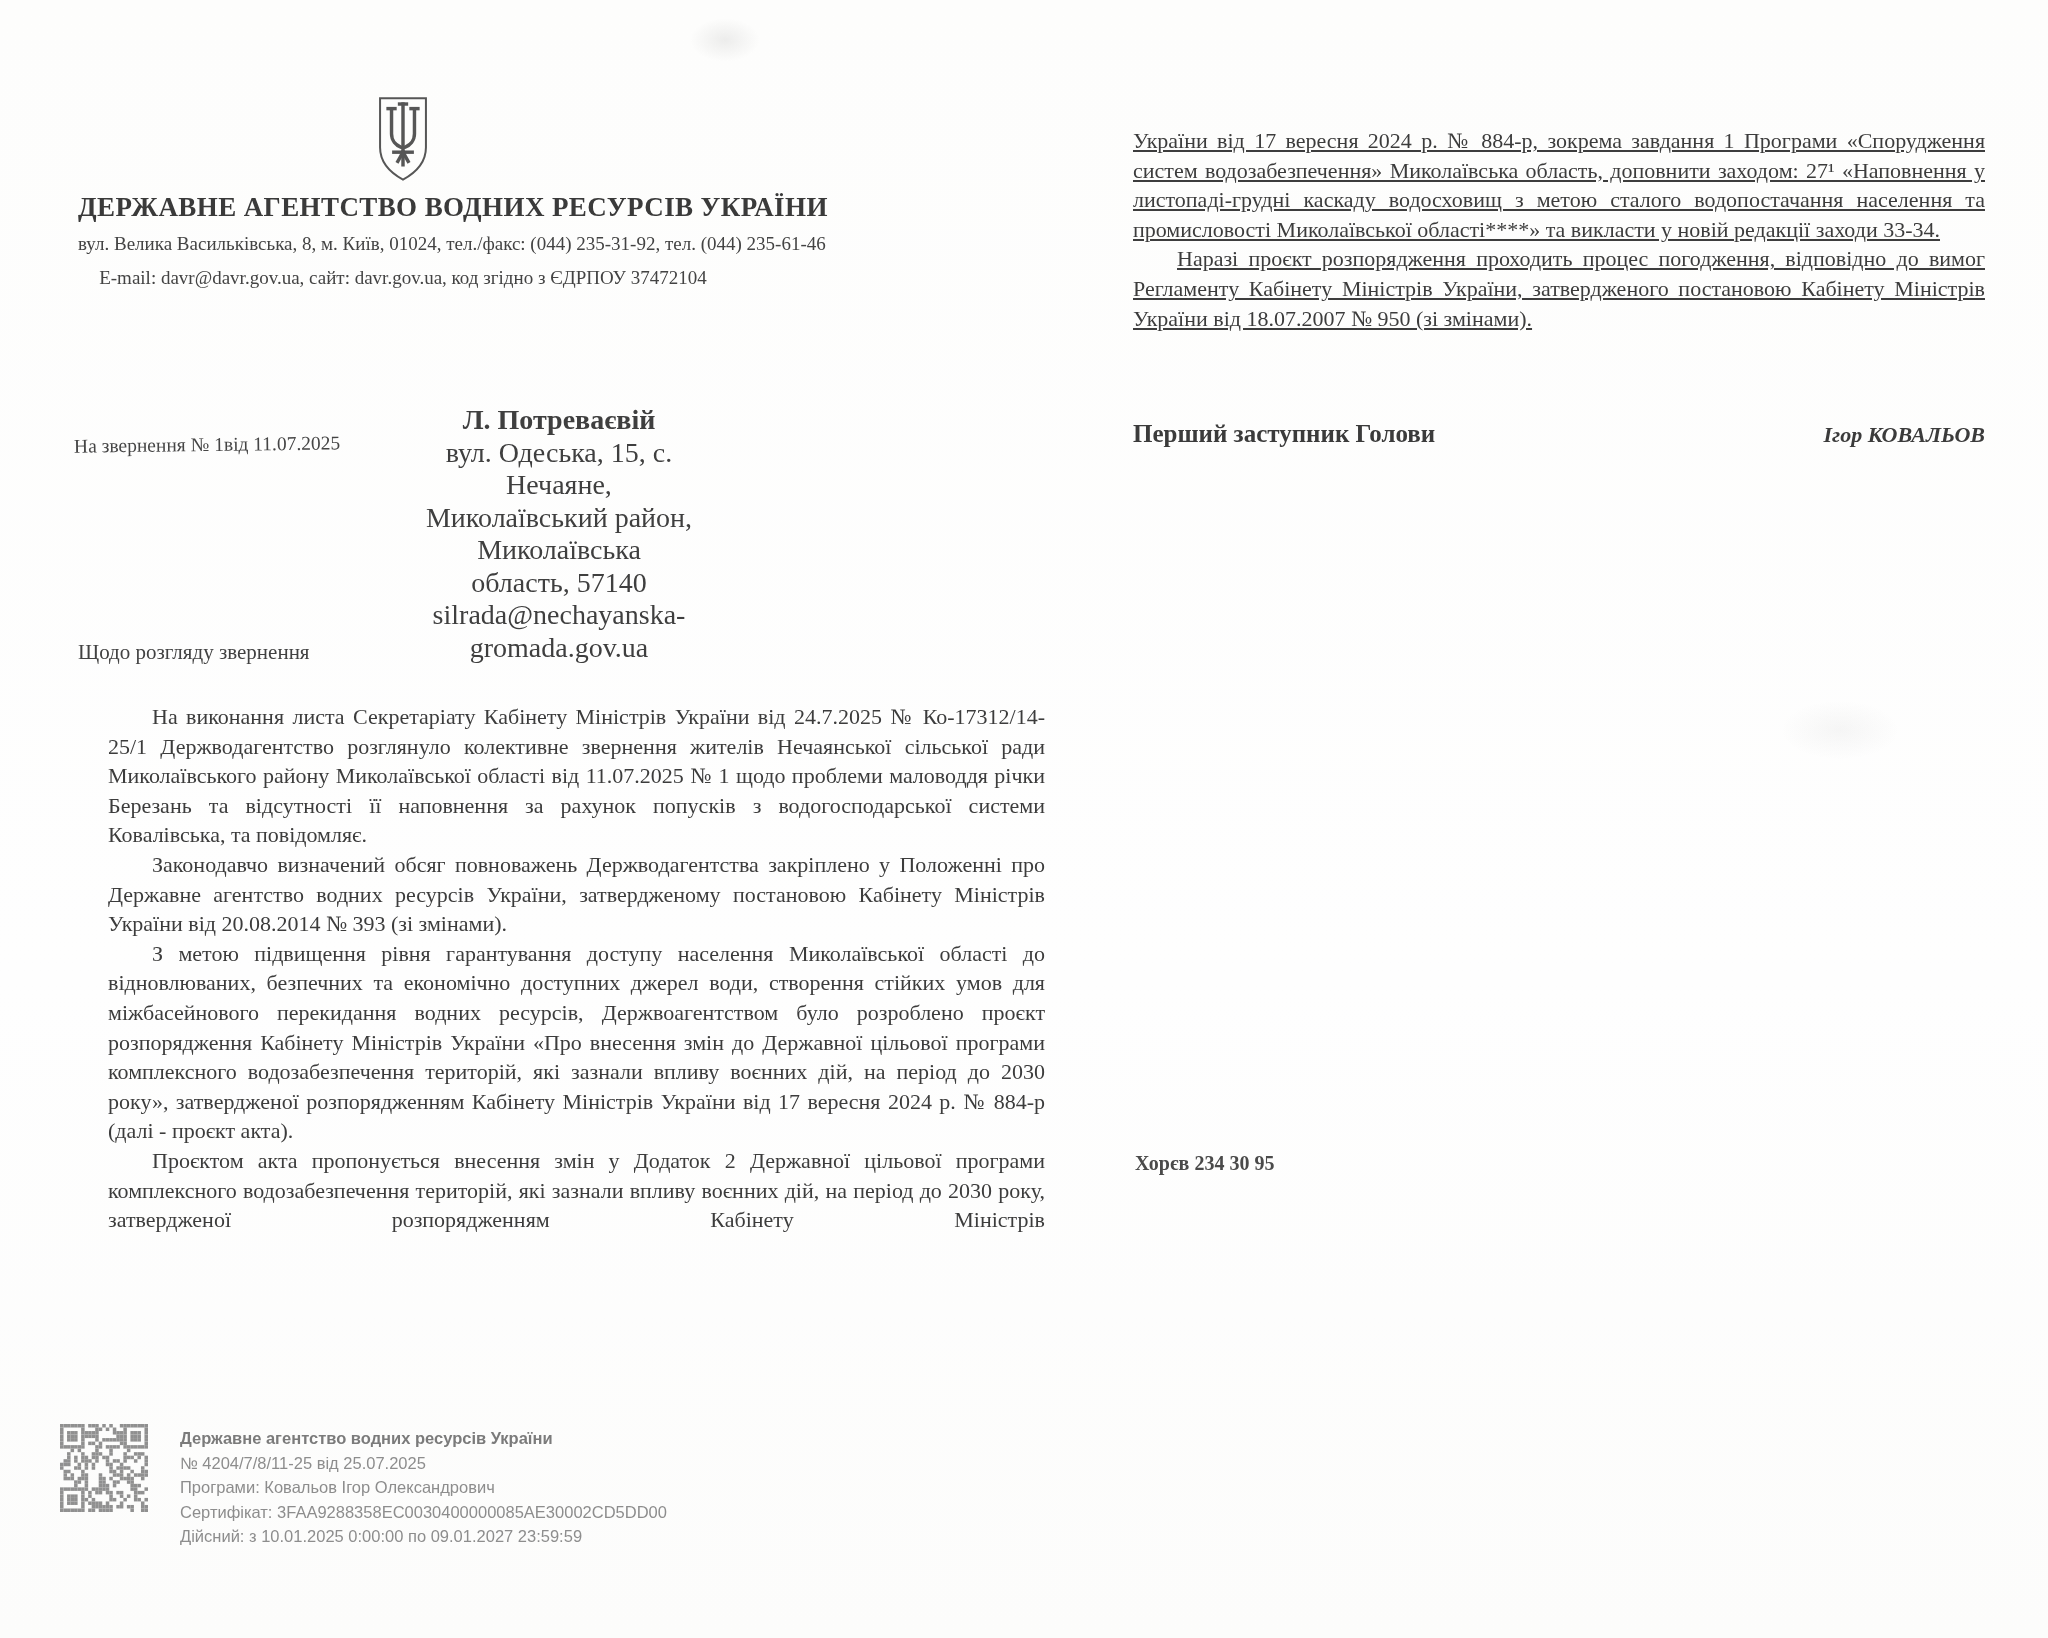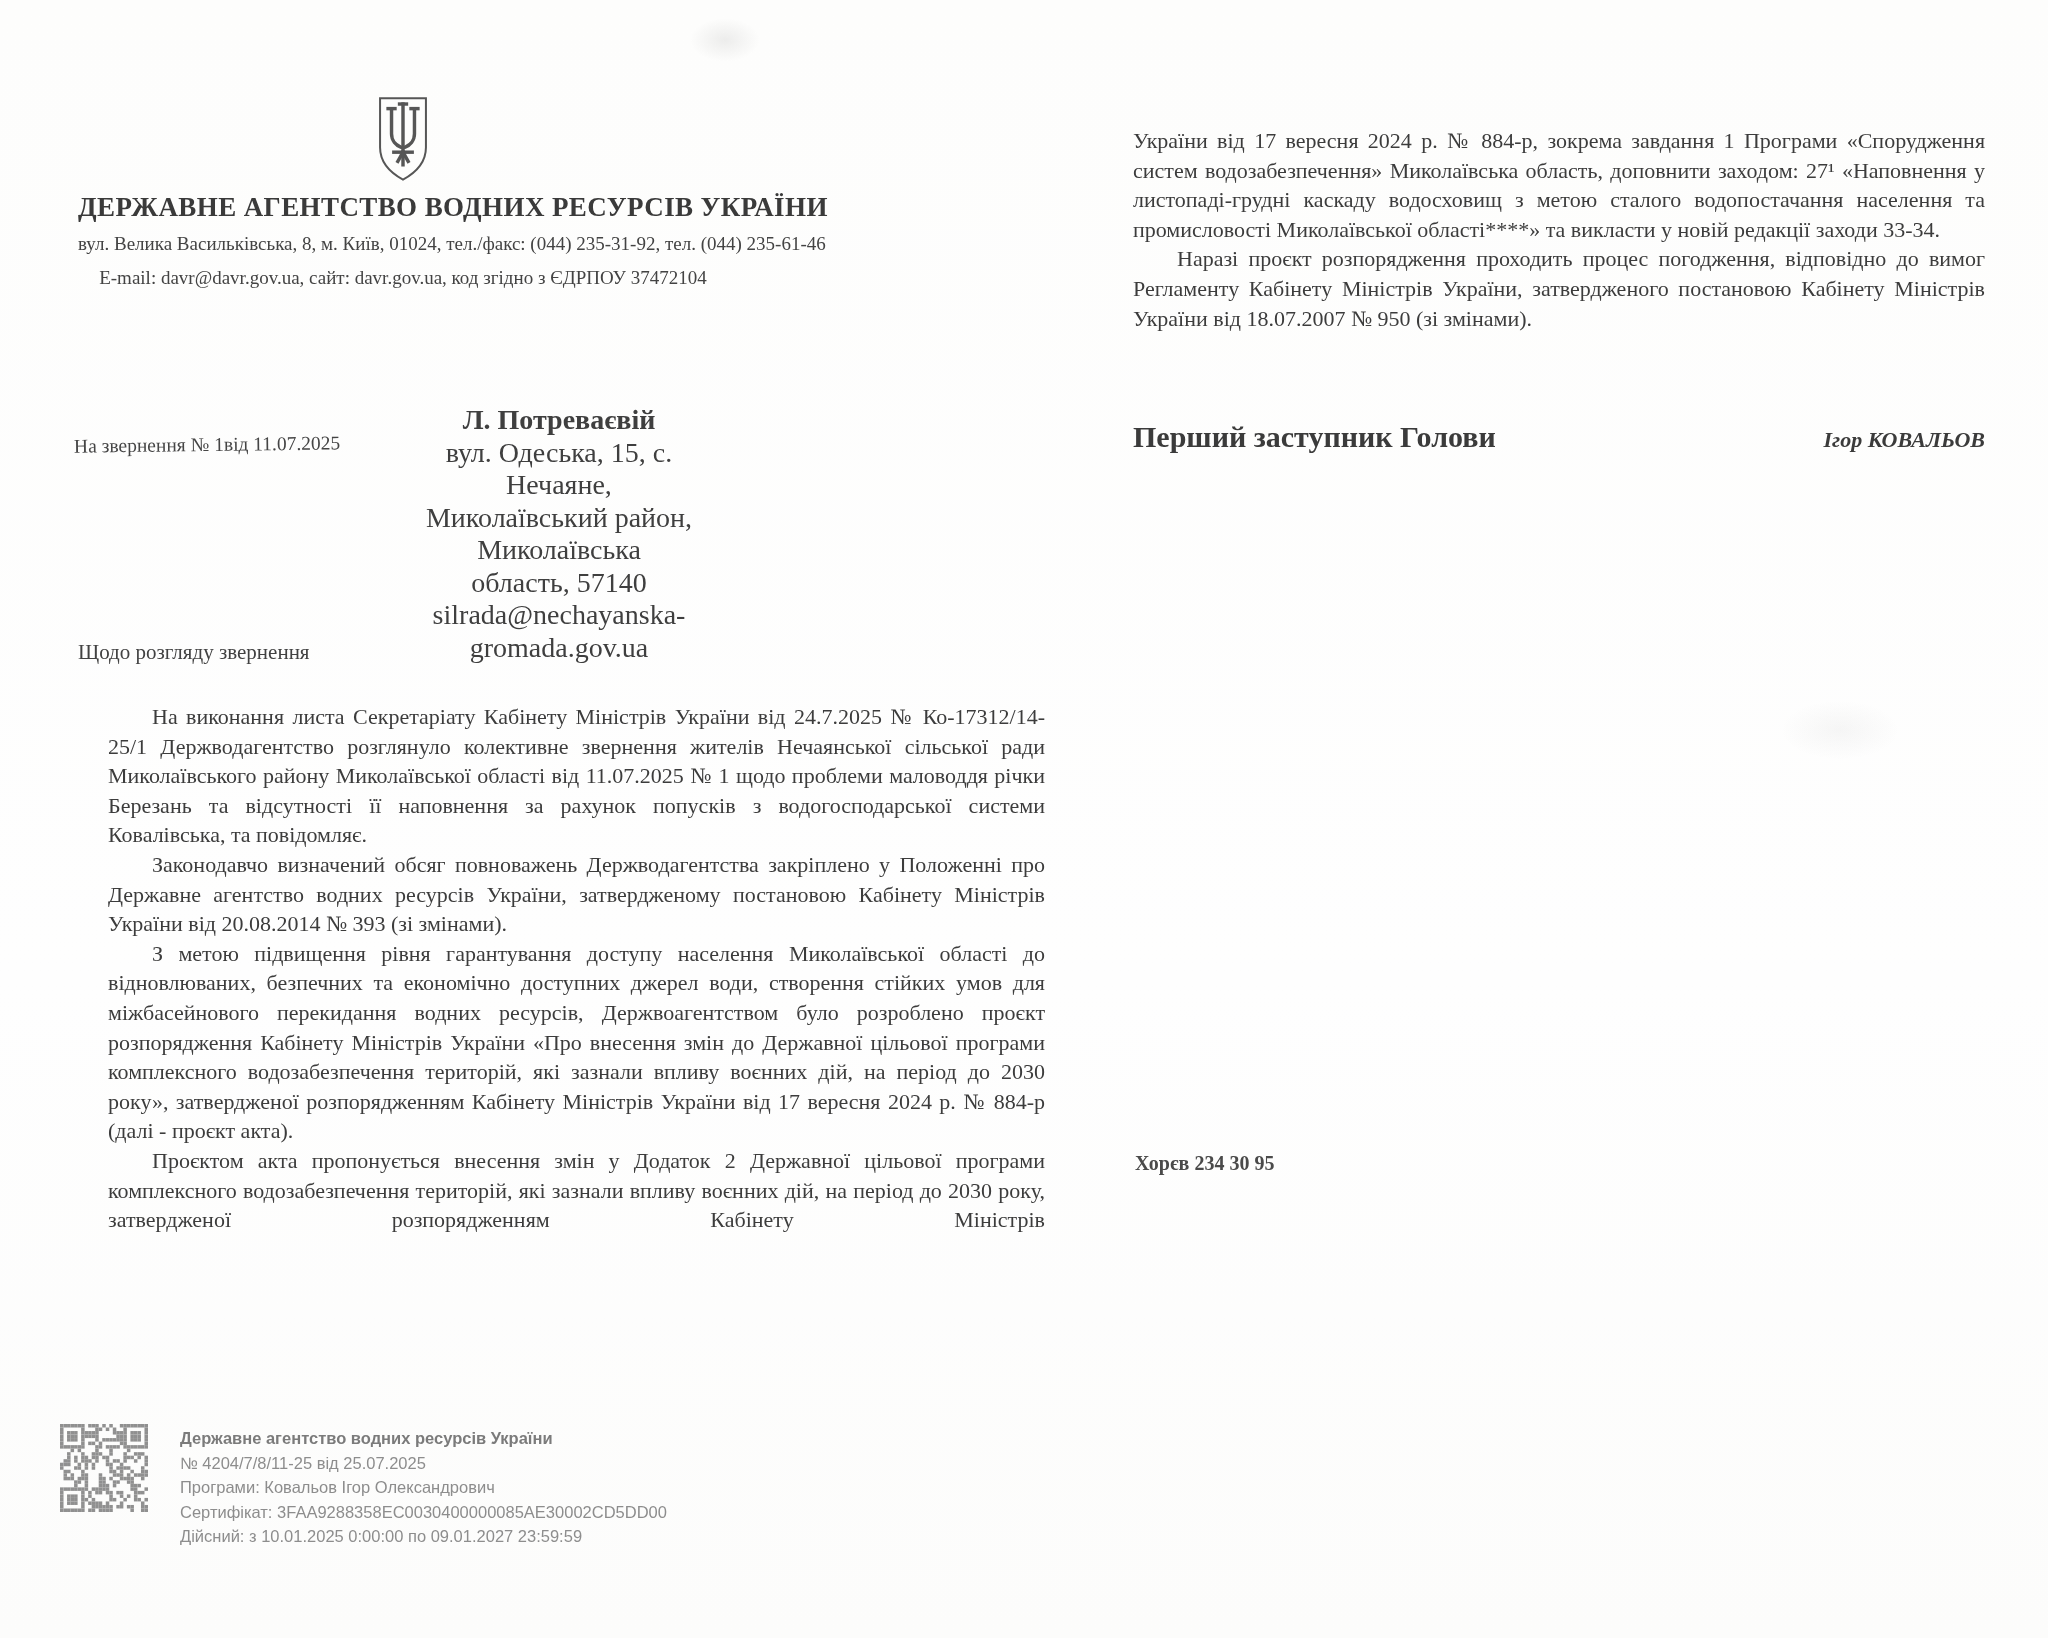--- a/index.html
+++ b/index.html
@@ -42,34 +42,34 @@
   
   .subject{
     position:absolute;left:78px;top:640px;
     font-size:21px;color:#424242;
   }
   
   .body-left{
     position:absolute;left:78px;top:702px;width:937px;margin-left:30px;
   }
   .body-right{
-    position:absolute;left:1133px;top:126px;width:852px;
+    position:absolute;left:1133px;top:126px;width:852px;text-decoration:underline;
   }
   .body-left p,.body-right p{
     margin:0;font-size:22px;line-height:29.6px;
     text-align:justify;color:#3c3c3c;
   }
   .indent{text-indent:44px;}
   .continues{text-align-last:justify;}
   
   .signature-row{
     position:absolute;left:1133px;top:420px;width:852px;
     display:flex;justify-content:space-between;align-items:baseline;
   }
-  .signature-row .position{font-size:30px;font-weight:bold;color:#3b3b3b;}
+  .signature-row .position{font-size:25px;font-weight:bold;color:#3b3b3b;}
   .signature-row .signer{font-size:22px;font-weight:bold;color:#3b3b3b;font-style:italic;}
   
   .executor{
     position:absolute;left:1135px;top:1152px;
     font-size:20px;color:#4a4a4a;font-weight:bold;
   }
   
   .stamp{
     position:absolute;left:60px;top:1424px;width:760px;
     display:flex;gap:32px;align-items:flex-start;

